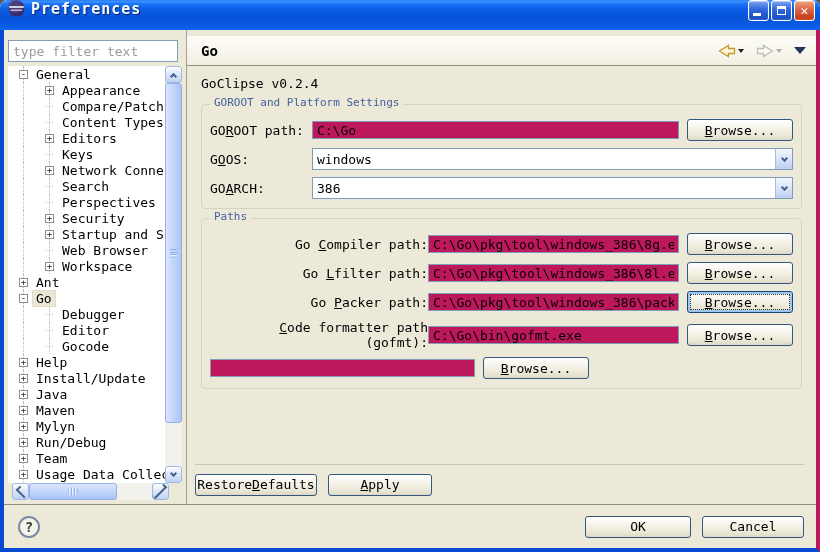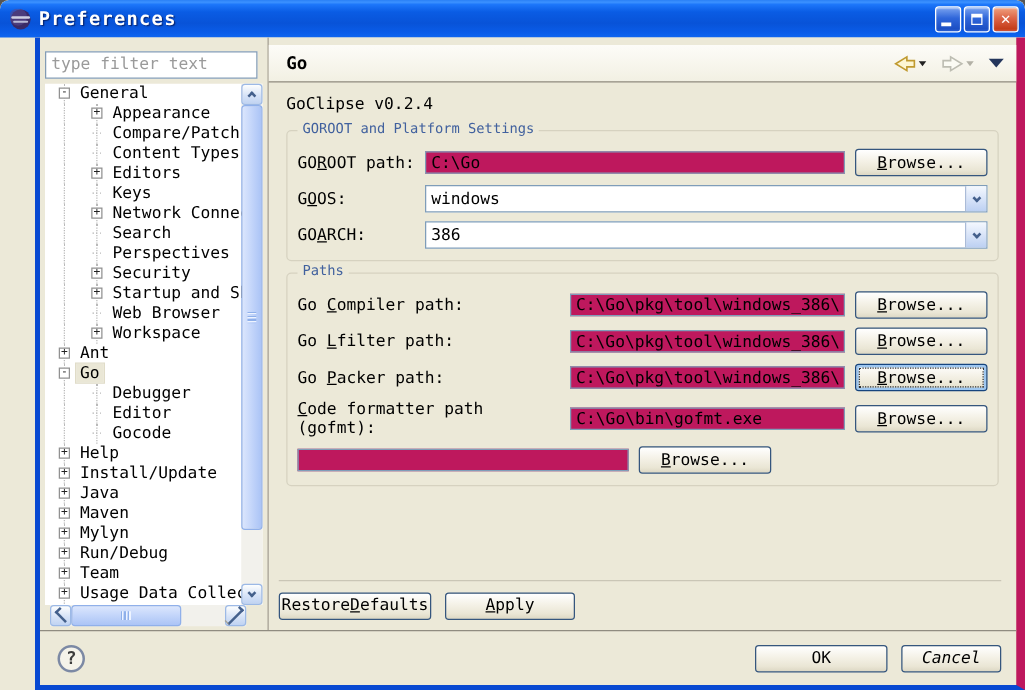--- a/index.html
+++ b/index.html
@@ -1,36 +1,36 @@
 <!DOCTYPE html>
 <html><head>
 <meta charset="utf-8">
 <style>
   * { margin:0; padding:0; box-sizing:border-box; }
   body { background:#555; font-family:"DejaVu Sans Mono","Liberation Mono",monospace; }
   .window{ width:820px; height:552px; display:flex; flex-direction:column;
            border-radius:7px 7px 0 0; overflow:hidden; background:#ece9d8; }
   
-  .titlebar{ height:30px; flex:none; display:flex; align-items:center; padding:0 5px 0 8px;
+  .titlebar{ height:30px; flex:none; display:flex; padding:0 5px 0 8px;
     background:linear-gradient(180deg,#2a80f5 0%,#3c92ff 6%,#1d77fa 12%,#0a5ce4 32%,#0853d8 62%,#0a5ce8 86%,#0f66f0 100%);
     border-radius:7px 7px 0 0; }
   .app-icon{ width:17px; height:17px; flex:none; margin-right:6px; }
   .title-text{ color:#fff; font-weight:bold; font-size:15px; letter-spacing:1px;
     text-shadow:1px 1px 1px rgba(0,0,40,.6); flex:1; white-space:nowrap; overflow:hidden;}
   .winbtn{ width:21px; height:21px; border:1px solid #fff; border-radius:3px; margin-left:2px;
     position:relative; flex:none; display:flex; align-items:center; justify-content:center;
     background:linear-gradient(180deg,#7ba4f0,#2f66da 45%,#1c4fc4 90%,#2a5fd2);
     box-shadow:inset 0 1px 1px rgba(255,255,255,.5); cursor:pointer;}
   .winbtn.close{ background:linear-gradient(180deg,#f0a27e,#dd6547 45%,#c43d1a 90%,#d1563a); }
   .glyph-min{ position:absolute; left:4px; bottom:4px; width:8px; height:3px; background:#fff; }
   .glyph-max{ width:9px; height:9px; border:1px solid #fff; border-top:3px solid #fff; }
   .glyph-close{ color:#fff; font-weight:bold; font-size:13px; line-height:1; }
   
   .chrome{ flex:1; display:flex; flex-direction:column; border-left:4px solid #0849d2;
-    border-right:7px solid #be185d; border-bottom:4px solid #0849d2; background:#ece9d8;margin-left:28px; }
+    border-right:4px solid #be185d; border-bottom:4px solid #0849d2; background:#ece9d8; }
   .bodyrow{ flex:1; display:flex; min-height:0; }
   
   .left{ width:182px; flex:none; padding:10px 0 0 4px; }
   .filter-input{ width:170px; height:22px; border:1px solid #839cb5; background:#fff;
     font:13px "DejaVu Sans Mono","Liberation Mono",monospace; padding:0 4px; color:#333;}
   .filter-input::placeholder{ color:#9a9a9a; }
   .tree-wrap{ position:relative; margin-top:4px; width:174px; height:417px; background:#fff; }
   .tree{ position:absolute; top:0; left:0; right:17px; bottom:0; overflow:hidden; }
   .tree-row{ height:16px; display:flex; align-items:center; position:relative;
     font-size:13px; white-space:nowrap; cursor:default; }
@@ -84,21 +84,21 @@
   .menu-tri{ width:0; height:0; border-left:6px solid transparent; border-right:6px solid transparent;
     border-top:7px solid #24365c; margin-left:10px; cursor:pointer; }
   .page{ flex:1; display:flex; flex-direction:column; padding:8px 12px 0 8px; min-height:0; }
   .version{ font-size:13px; margin:2px 0 4px 6px; }
   .group{ position:relative; border:1px solid #d6d2c0; border-radius:4px; margin:9px 2px 0 6px;
     padding:14px 8px 2px 8px; }
   .group-title{ position:absolute; top:-9px; left:8px; background:#ece9d8; padding:0 4px;
     color:#41619e; font-size:11px; }
   .frow{ display:flex; align-items:center; margin-bottom:7px; }
   .flabel{ font-size:13px; flex:none; }
-  .g1 .flabel{ width:102px; } .g2 .flabel{ width:218px; }
+  .g1 .flabel{ width:102px; } .g2 .flabel{ width:218px;text-align:right; }
   .mn{ text-decoration:underline; }
   .xp-input{ height:18px; border:1px solid #7f9db9; background:#be185d; padding:0 4px;
     font:13px "DejaVu Sans Mono","Liberation Mono",monospace; }
   .g1 .xp-input{ width:382px; } .g2 .xp-input{ width:265px; }
   .xp-btn{ height:22px; border:1px solid #35567e; border-radius:3px; cursor:pointer;
     background:linear-gradient(180deg,#ffffff,#f4f1e6 45%,#eae6d5 80%,#ddd8c4);
     font:13px "DejaVu Sans Mono","Liberation Mono",monospace; color:#000;
     display:inline-flex; align-items:center; justify-content:center; }
   .browse{ width:106px; margin-left:8px; flex:none; }
   .xp-btn[data-focused="true"]{ border-color:#16457e; box-shadow:0 0 0 2px #9ec7f0 inset;
@@ -110,21 +110,21 @@
     background:linear-gradient(180deg,#f4f8fe,#d3e0f7 60%,#bcd0f2);
     display:flex; align-items:center; justify-content:center; }
   .restore-strip{ margin-top:auto; border-top:1px solid #cac6b6; height:40px; flex:none;
     display:flex; align-items:center; justify-content:flex-start; gap:11px; padding-right:2px; }
   .restore-btn{ width:122px; } .apply-btn{ width:104px; }
   
   .footer{ height:44px; flex:none; border-top:1px solid #908c80; display:flex; align-items:center; }
   .help-btn{ width:22px; height:22px; border:2px solid #7c89a4; border-radius:50%; margin-left:14px;
     background:#f5f3ea; color:#3c3c3c; font-weight:bold; font-size:14px; cursor:pointer;
     display:flex; align-items:center; justify-content:center; }
-  .ok-btn{ width:106px; margin-left:auto; } .cancel-btn{ width:80px; margin:0 12px 0 11px;font-style:italic; }
+  .ok-btn{ width:106px; margin-left:auto; } .cancel-btn{ width:102px; margin:0 12px 0 11px; }
 </style>
 </head>
 <body>
 
 <div class="window">
 
   <div class="titlebar">
     <svg class="app-icon" viewBox="0 0 17 17">
       <circle cx="8.5" cy="8.5" r="8" fill="#3a2a66"></circle>
       <circle cx="6.5" cy="6.5" r="7" fill="#5a4a8e" opacity="0.55"></circle>

